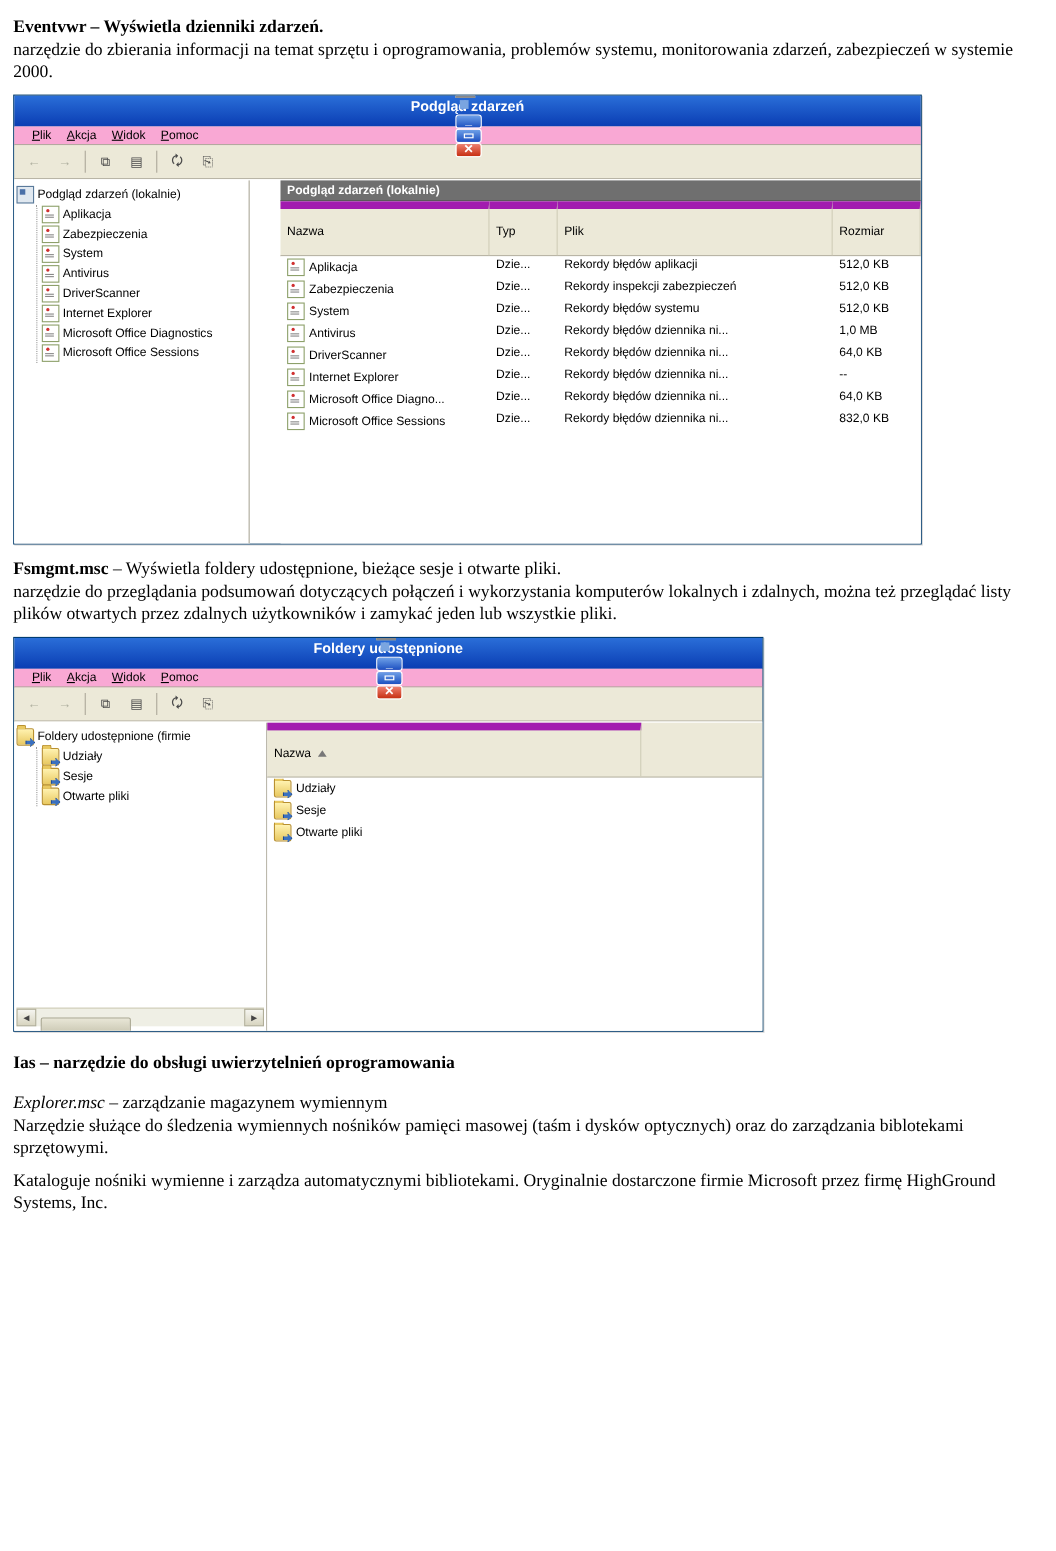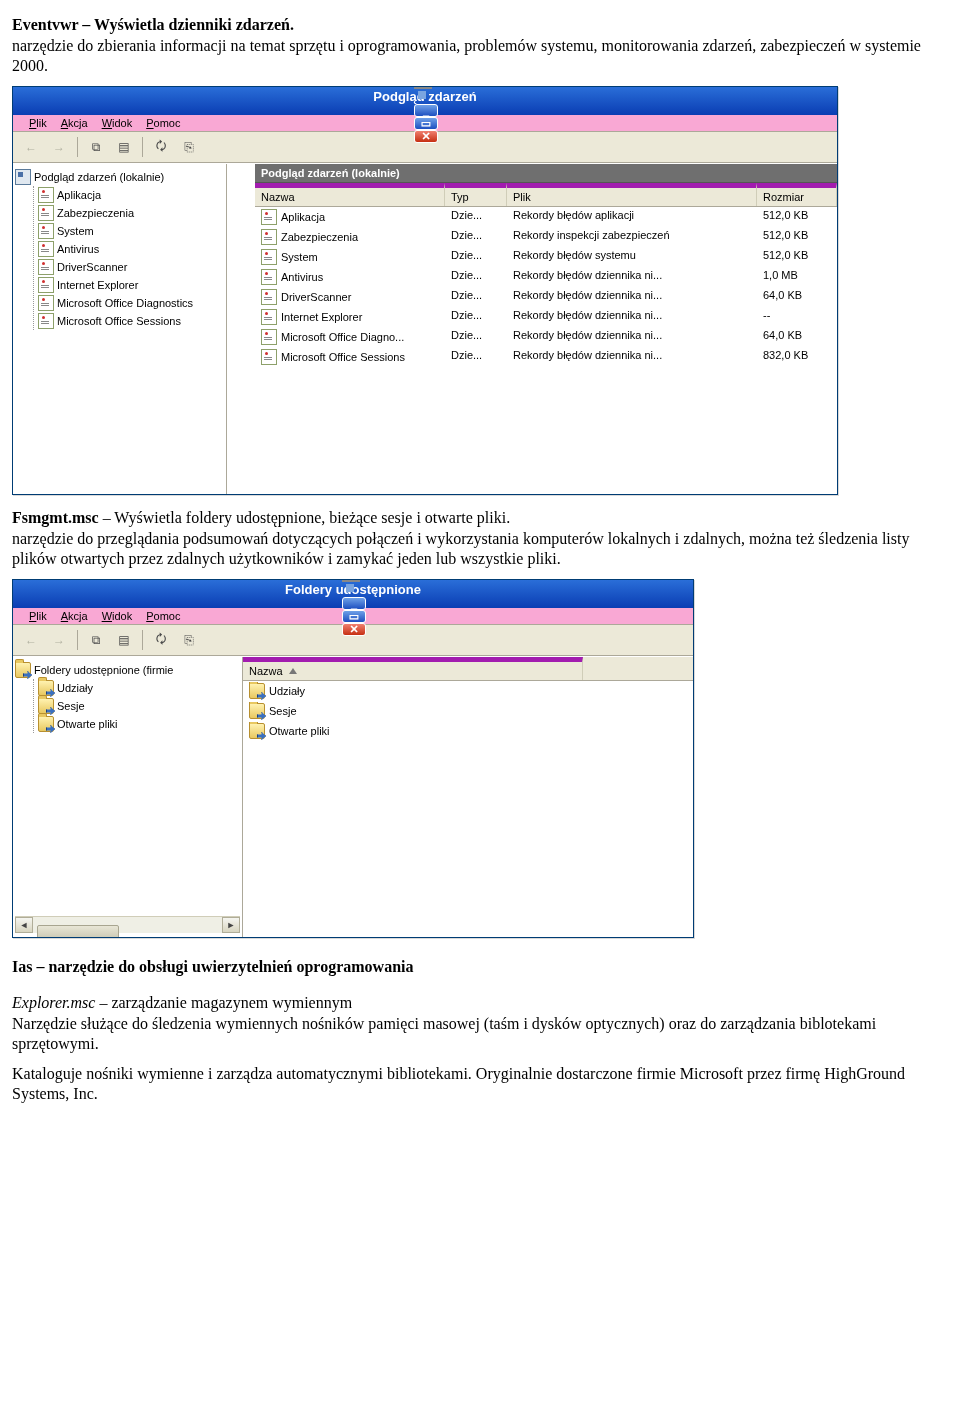--- a/index.html
+++ b/index.html
@@ -186,23 +186,23 @@
     font-weight: bold;
     padding: 3px 6px;
     border-bottom: 1px solid #555;
   }
   .listhdr {
     display: flex;
     background: #ece9d8;
     border-bottom: 1px solid #aca899;
   }
   .listhdr .col {
-    padding: 3px 6px;
+    padding: 15px 6px;
     border-right: 1px solid #d0cdb8;
-    border-top: 5px solid #a21caf;
+    border-top: 7px solid #a21caf;
     box-sizing: border-box;
     white-space: nowrap;
     overflow: hidden;
   }
   .listbody {
     flex: 1;
     background: #fff;
     min-height: 160px;
   }
   .row {
@@ -406,21 +406,21 @@
             <div class="cell c3">Rekordy błędów dziennika ni...</div>
             <div class="cell c4">832,0 KB</div>
           </div>
         </div>
     </div>
   </div>
 </div>
 
 <div>
   <span class="para-heading">Fsmgmt.msc</span><span> – Wyświetla foldery udostępnione, bieżące sesje i otwarte pliki.</span>
-  <div class="para-body">narzędzie do przeglądania  podsumowań  dotyczących połączeń i wykorzystania komputerów lokalnych i zdalnych, można też śledzenia listy plików otwartych przez zdalnych użytkowników i zamykać jeden lub wszystkie pliki.</div>
+  <div class="para-body">narzędzie do przeglądania  podsumowań  dotyczących połączeń i wykorzystania komputerów lokalnych i zdalnych, można też przeglądać listy plików otwartych przez zdalnych użytkowników i zamykać jeden lub wszystkie pliki.</div>
 </div>
 
 <div class="win v2" style="width:680px;">
   <div class="titlebar">
     <span class="title-icon" style="background:#f3e8a0;"></span>
     <span>Foldery udostępnione</span>
     <span class="spacer"></span>
     <span class="winbtn min">
         <span class="glyph">_</span>
       </span>

